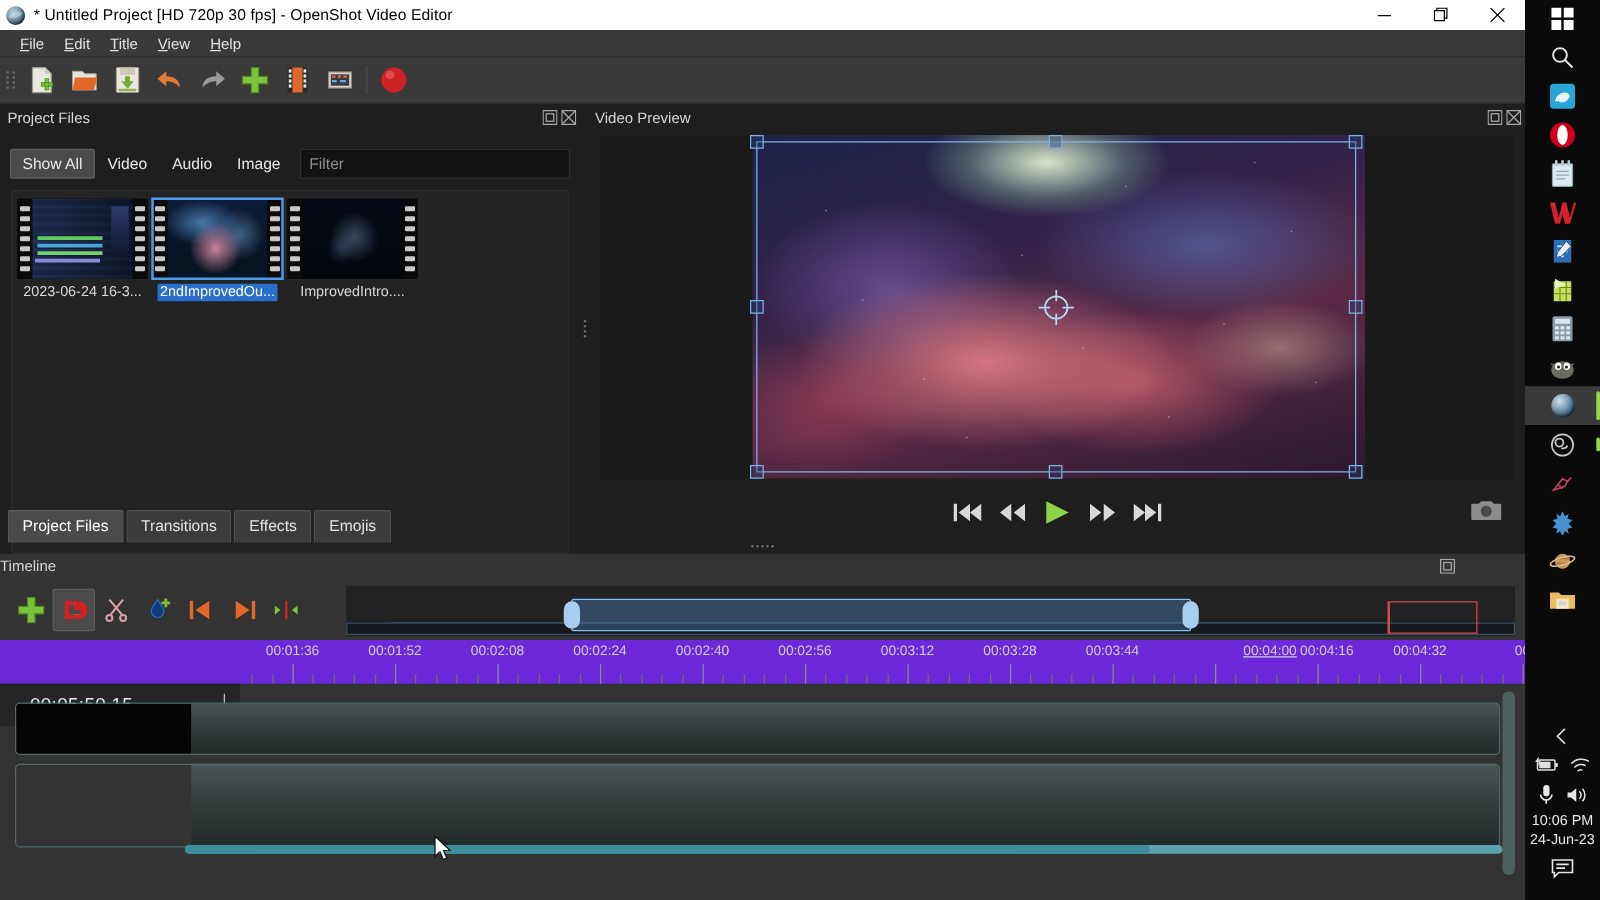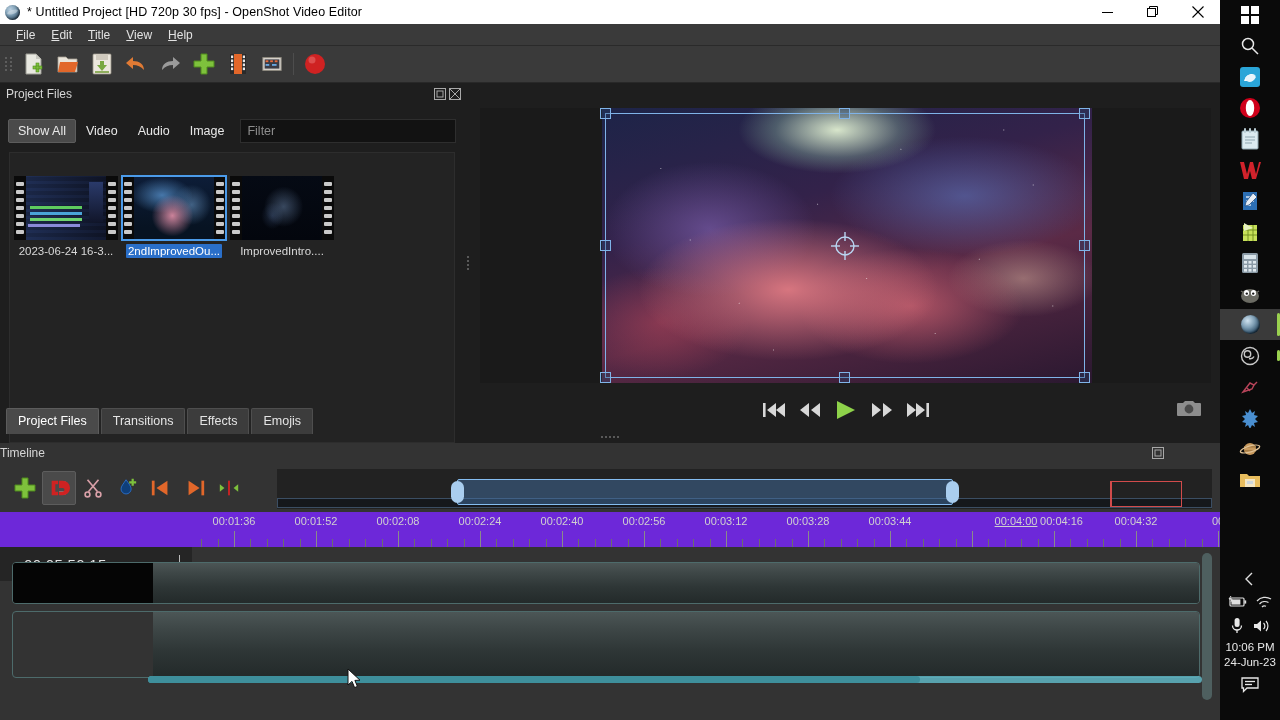--- a/index.html
+++ b/index.html
@@ -85,21 +85,21 @@
   .fbtn.active { background: #4a4a4a; border: 1px solid #5d5d5d; }
   .filter-input {
     flex: 1; height: 24px; background: #121212; border: 1px solid #2e2e2e;
     margin-left: 6px; color: #999; font-size: 12.5px; padding: 0 6px;
     font-family: "Liberation Sans", sans-serif; outline: none;
   }
   .filter-input::placeholder { color: #8d8d8d; }
   .pf-list {
     position: absolute; left: 9px; top: 68px; width: 446px; height: 291px;
     background: #232323; border: 1px solid #2d2d2d;
-    display: flex; align-items: flex-start; gap: 4px; padding: 23px 4px;
+    display: flex; align-items: flex-start; gap: 4px; padding: 6px 4px;
   }
   .pf-item { width: 104px; display: flex; flex-direction: column; align-items: center; }
   .pf-thumb {
     width: 104px; height: 64px; position: relative;
     background: #000; overflow: hidden; display: flex;
   }
   .strip { width: 12px; height: 64px; background: #0a0a0a; display: flex;
            flex-direction: column; justify-content: space-evenly; align-items: center; padding: 2px 0; }
   .strip i { width: 8px; height: 4px; background: #c9c9c9; display: block; border-radius: 1px; }
   .pf-img { flex: 1; height: 64px; }
@@ -262,21 +262,21 @@
   
   .taskbar { position: absolute; right: 0; top: 0; width: 60px; height: 720px;
              background: #0a0a0a; display: flex; flex-direction: column; align-items: center; }
   .tbicon { width: 60px; height: 31px; display: flex; align-items: center; justify-content: center;
             position: relative; }
   .tbicon.active { background: #3a3a3a; }
   .tbicon.active:after { content:""; position:absolute; right:0; top:4px; width:3px; height:23px;
                          background:#9ad14f; border-radius:2px; }
   .tbicon.running:after { content:""; position:absolute; right:0; top:10px; width:3px; height:11px;
                           background:#9ad14f; border-radius:2px; }
-  .tray { margin-top: auto; width: 60px; display: flex; flex-direction: column; align-items: center; padding-bottom: 20px; }
+  .tray { margin-top: auto; width: 60px; display: flex; flex-direction: column; align-items: center; padding-bottom: 10px; }
   .tray-row { display: flex; align-items: center; justify-content: center; gap: 8px; width: 60px; height: 24px; }
   .tray-chev { width: 60px; height: 26px; display: flex; align-items: center; justify-content: center; }
   .clock { font-size: 11.5px; color: #e8e8e8; line-height: 15px; text-align: center; }
   .notif { width: 60px; height: 30px; display: flex; align-items: center; justify-content: center; }
 
   
   .cursor { position: absolute; left: 347px; top: 668px; width: 16px; height: 22px; pointer-events: none; }
 </style>
 </head>
 <body>
@@ -551,20 +551,38 @@
     </div>
 
   <div class="tabbar">
     <div class="tab active">Project Files</div>
     <div class="tab">Transitions</div>
     <div class="tab">Effects</div>
     <div class="tab">Emojis</div>
   </div>
 
   <div class="vp-panel">
+    <div class="panel-header" style="left:6px;top:0;width:744px;">
+      <span>Video Preview</span>
+      <span class="ph-btns">
+        <span class="ph-btn">
+          <svg width="12" height="12" viewBox="0 0 12 12" fill="none" stroke="#a8a8a8" stroke-width="1">
+              <rect x="0.5" y="0.5" width="11" height="11"></rect>
+              <rect x="3" y="3" width="6" height="6"></rect>
+            </svg>
+        </span>
+        <span class="ph-btn">
+          <svg width="12" height="12" viewBox="0 0 12 12" fill="none" stroke="#a8a8a8" stroke-width="1">
+              <rect x="0.5" y="0.5" width="11" height="11"></rect>
+              <line x1="1" y1="1" x2="11" y2="11"></line>
+              <line x1="11" y1="1" x2="1" y2="11"></line>
+            </svg>
+        </span>
+      </span>
+    </div>
 
     <div class="vp-stage">
       <div class="vp-video">
         <div class="vp-stars"></div>
       </div>
     </div>
   </div>
 
   <div class="vp-overlay">
     <div class="handle" style="left:-6px;top:-6px;"></div>

